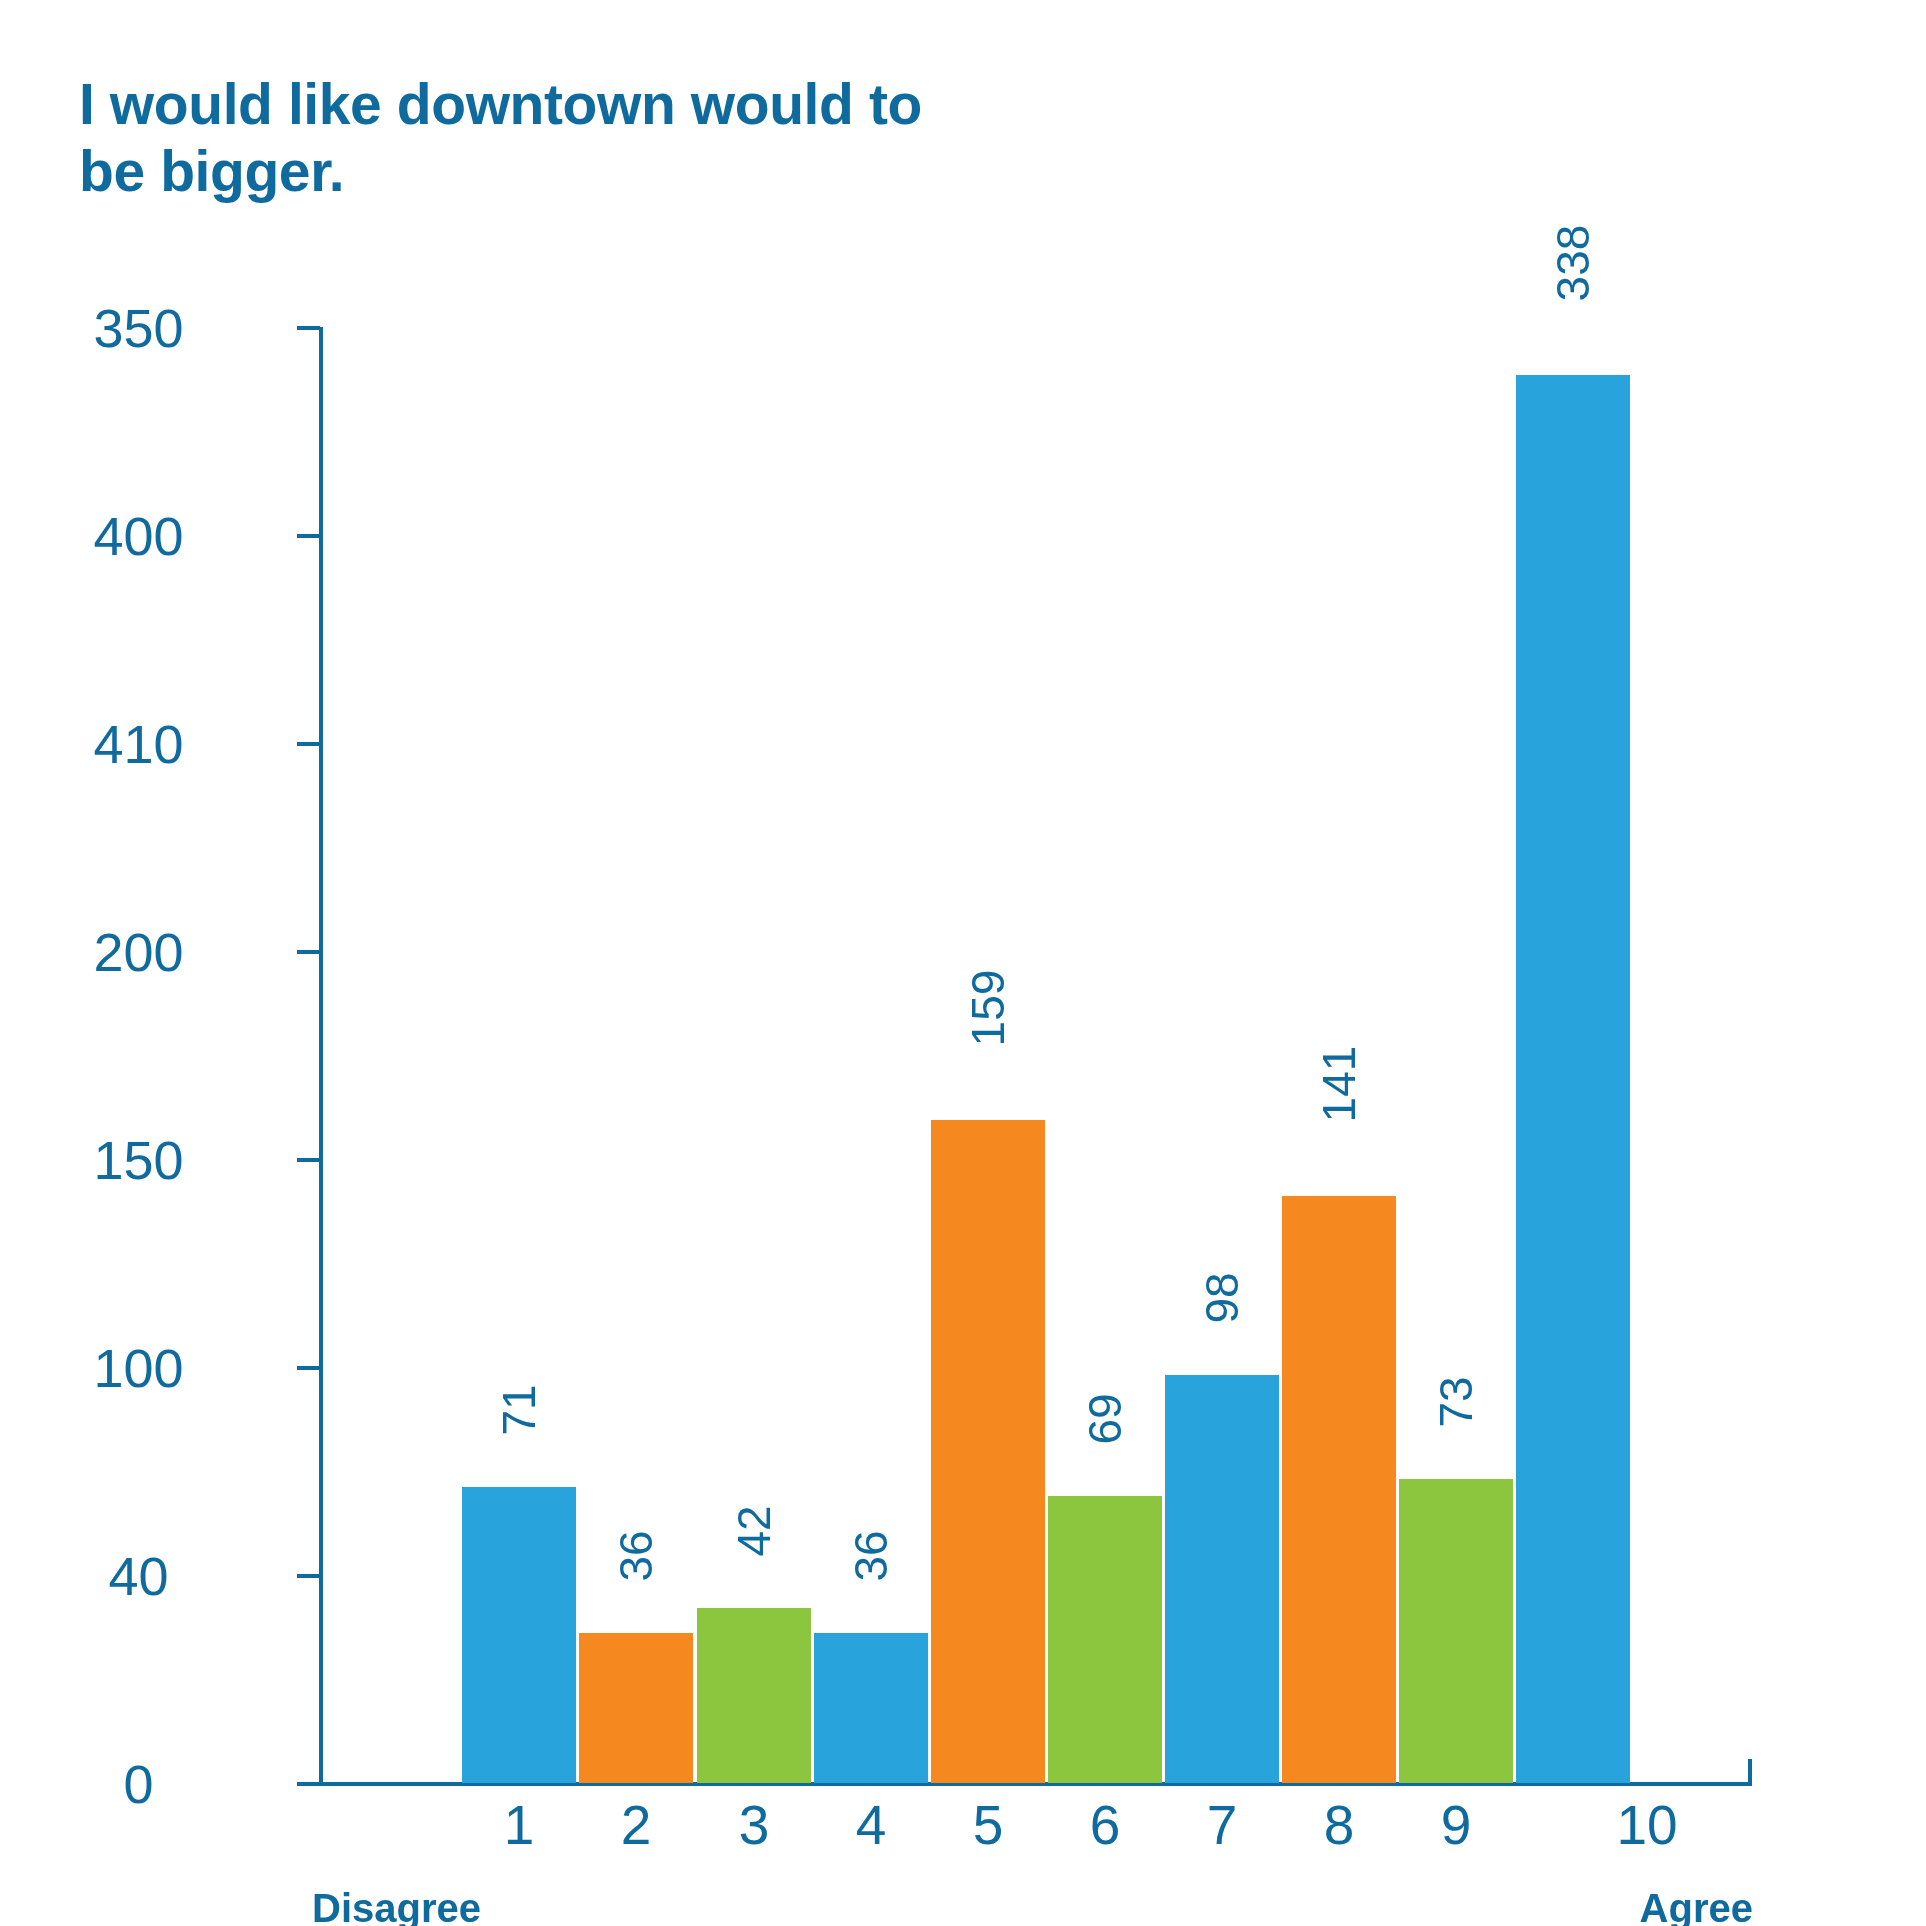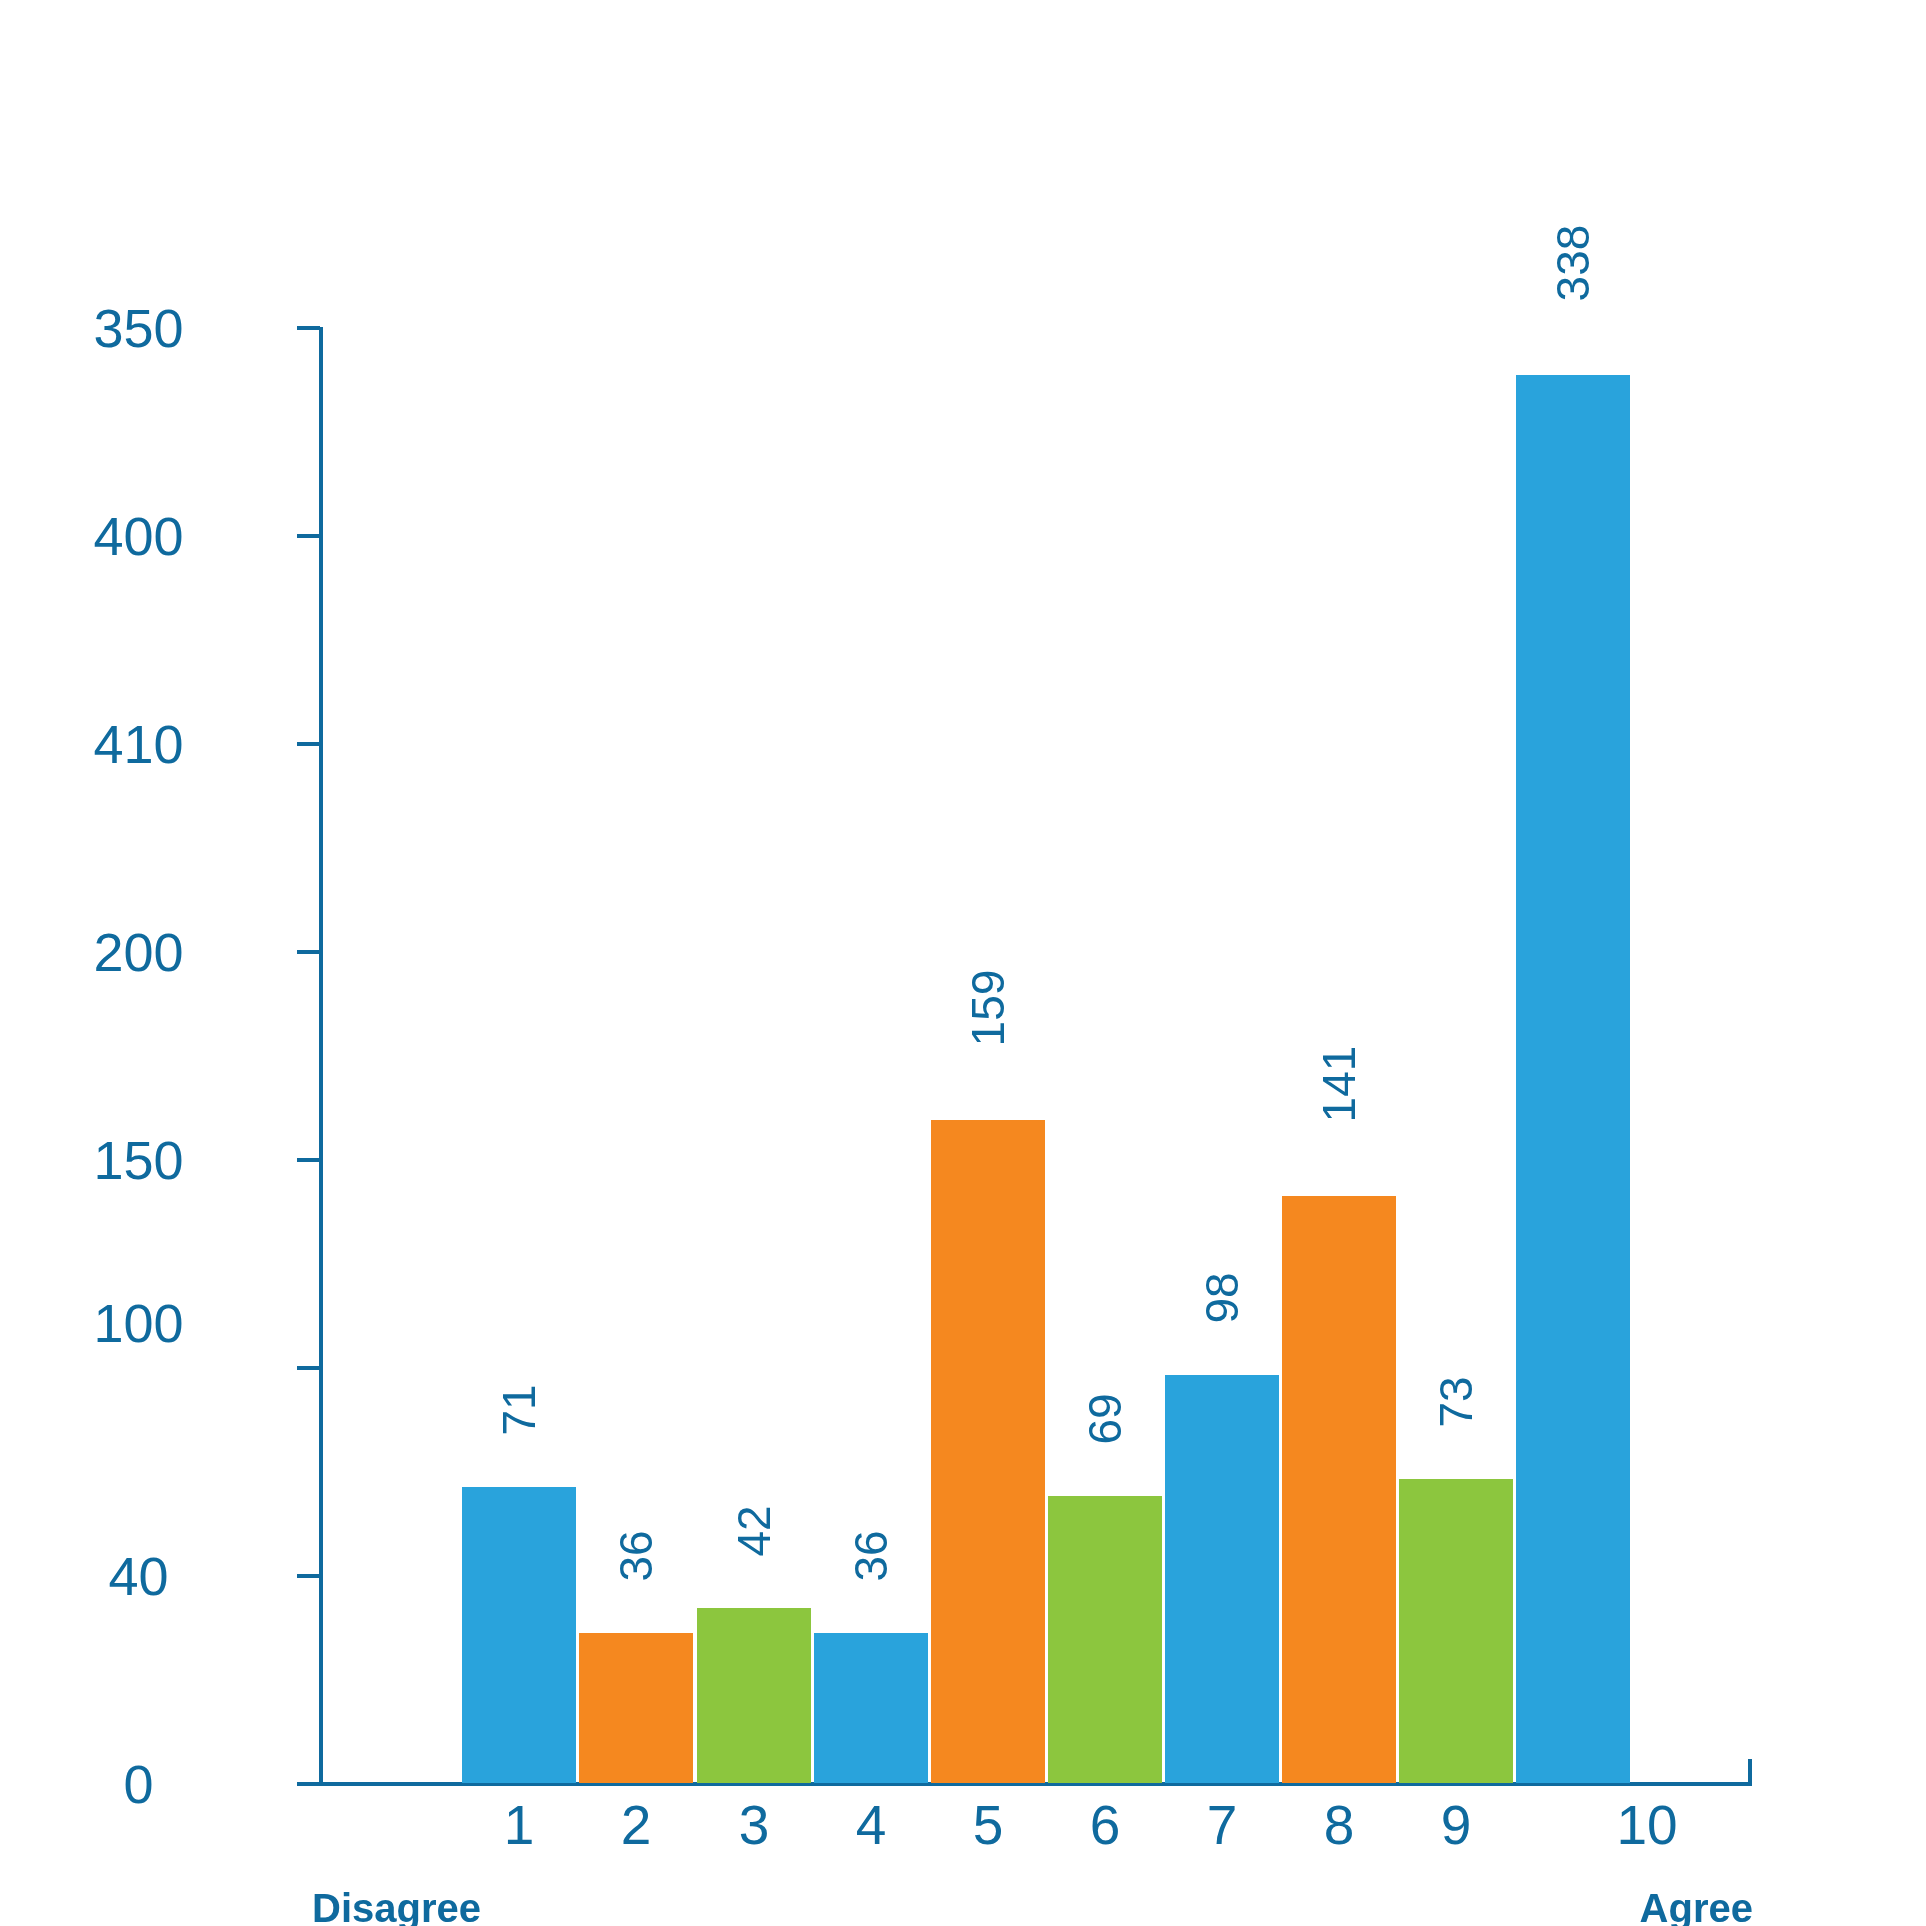--- a/index.html
+++ b/index.html
@@ -125,39 +125,41 @@
     line-height: 1;
   }
   .endlabel.left { left: 312px; text-align: left; }
   .endlabel.right { left: 1626px; width: 127px; text-align: right; }
 </style>
 </head>
 <body>
 
 <div class="page">
 
+  <div class="chart-title">I would like downtown would to
+be bigger.</div>
 
   <div class="plot-wrap">
     <div class="axis-y-line"></div>
     <div class="axis-x-line"></div>
     <div class="axis-x-endcap"></div>
 
     <div class="ytick" style="top:1782px"></div>
     <div class="ytick" style="top:1574px"></div>
     <div class="ytick" style="top:1366px"></div>
     <div class="ytick" style="top:1158px"></div>
     <div class="ytick" style="top:950px"></div>
     <div class="ytick" style="top:742px"></div>
     <div class="ytick" style="top:534px"></div>
     <div class="ytick" style="top:326px"></div>
 
     <div class="ylabels">
       <div class="ylabel" style="top:1757px">0</div>
       <div class="ylabel" style="top:1549px">40</div>
-      <div class="ylabel" style="top:1296px">100</div>
+      <div class="ylabel" style="top:1341px">100</div>
       <div class="ylabel" style="top:1133px">150</div>
       <div class="ylabel" style="top:925px">200</div>
       <div class="ylabel" style="top:717px">410</div>
       <div class="ylabel" style="top:509px">400</div>
       <div class="ylabel" style="top:301px">350</div>
     </div>
 
     <div class="bars">
 
       <div class="bar" style="left:462px; width:114px; height:296px; background:#29a3dc;">

